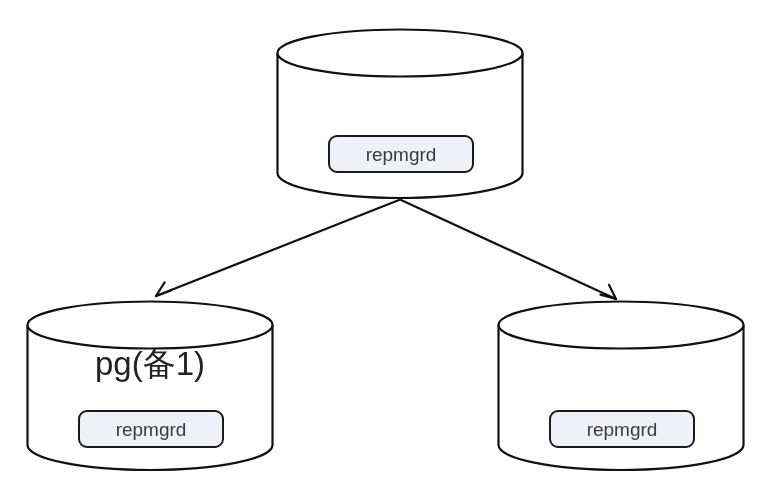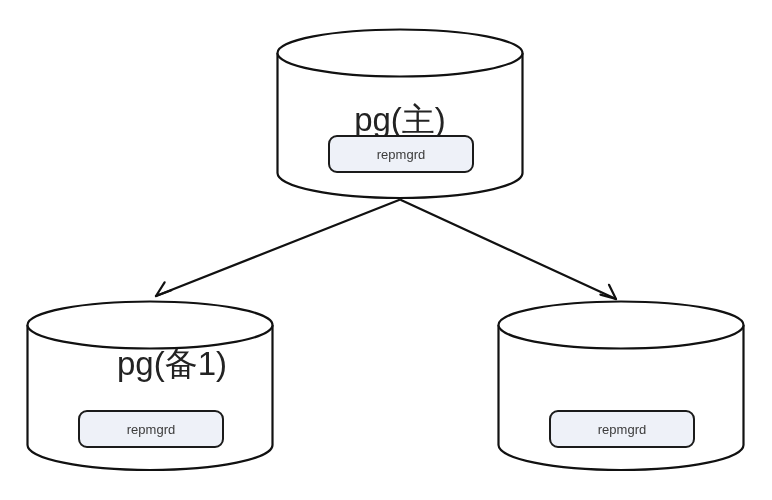--- a/index.html
+++ b/index.html
@@ -46,21 +46,21 @@
     box-sizing: border-box;
     background: #eef1f8;
     border: 2.2px solid #1b1b1b;
     border-radius: 9px;
     display: flex;
     align-items: center;
     justify-content: center;
   }
   .service-box-label {
     color: #3b3b3b;
-    font-size: 13px;
+    font-size: 19px;
     line-height: 1;
     white-space: nowrap;
   }
   
   #node-primary      { left: 276px; top: 28px;  width: 248px; height: 170px; }
   #node-standby-1    { left: 26px;  top: 300px; width: 248px; height: 170px; }
   #node-standby-2    { left: 497px; top: 300px; width: 248px; height: 170px; }
 
   #node-primary   .node-label   { top: 75px; }
   #node-standby-1 .node-label   { top: 347px; }
@@ -86,32 +86,31 @@
         <path d="M 616 299 L 600.4 294.6 M 616 299 L 609.0 284.8" stroke-width="2.2"></path>
       </g>
     </g>
   </svg>
 
   <div class="node" id="node-primary">
     <svg class="node-svg" width="248" height="170" viewBox="0 0 248 170">
       <path d="M 1.5 25 L 1.5 145 A 122.5 25 0 0 0 246.5 145 L 246.5 25" fill="#ffffff" stroke="#111111" stroke-width="2.2" stroke-linejoin="round"></path>
       <ellipse cx="124" cy="25" rx="122.5" ry="23.5" fill="#ffffff" stroke="#111111" stroke-width="2.2"></ellipse>
     </svg>
-    <div class="node-label" style="top:75px;">pg(主)</div>
     <div class="service-box" style="left:52px; top:107px; width:146px; height:38px;">
       <span class="service-box-label">repmgrd</span>
     </div>
   </div>
 
   <div class="node" id="node-standby-1">
     <svg class="node-svg" width="248" height="170" viewBox="0 0 248 170">
       <path d="M 1.5 25 L 1.5 145 A 122.5 25 0 0 0 246.5 145 L 246.5 25" fill="#ffffff" stroke="#111111" stroke-width="2.2" stroke-linejoin="round"></path>
       <ellipse cx="124" cy="25" rx="122.5" ry="23.5" fill="#ffffff" stroke="#111111" stroke-width="2.2"></ellipse>
     </svg>
-    <div class="node-label" style="top:47px;margin-left:22px;">pg(备1)</div>
+    <div class="node-label" style="top:47px;">pg(备1)</div>
     <div class="service-box" style="left:52px; top:110px; width:146px; height:38px;">
       <span class="service-box-label">repmgrd</span>
     </div>
   </div>
 
   <div class="node" id="node-standby-2">
     <svg class="node-svg" width="248" height="170" viewBox="0 0 248 170">
       <path d="M 1.5 25 L 1.5 145 A 122.5 25 0 0 0 246.5 145 L 246.5 25" fill="#ffffff" stroke="#111111" stroke-width="2.2" stroke-linejoin="round"></path>
       <ellipse cx="124" cy="25" rx="122.5" ry="23.5" fill="#ffffff" stroke="#111111" stroke-width="2.2"></ellipse>
     </svg>

